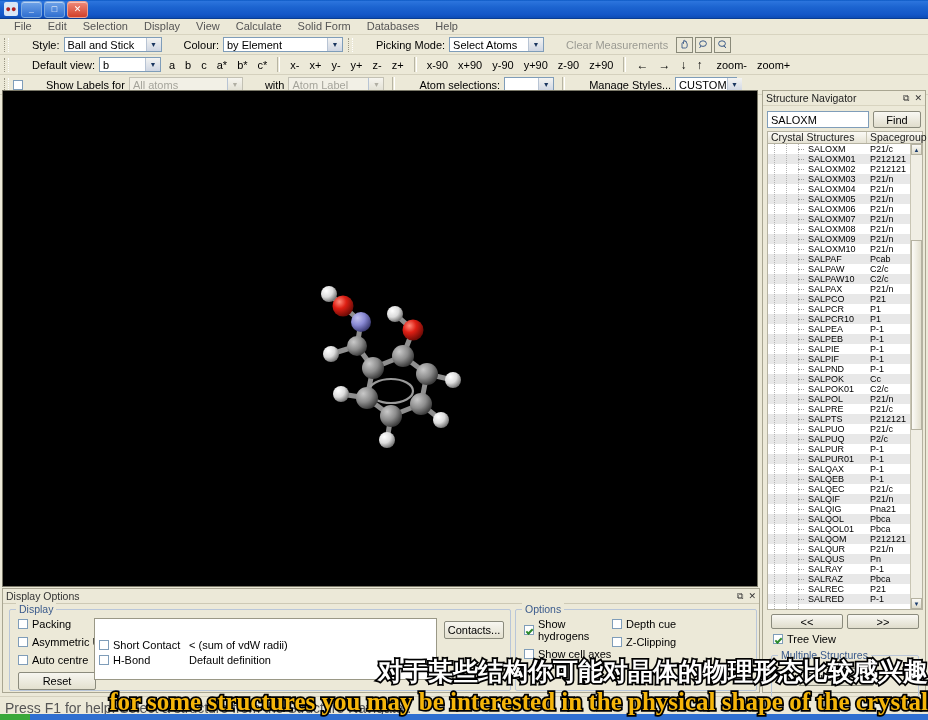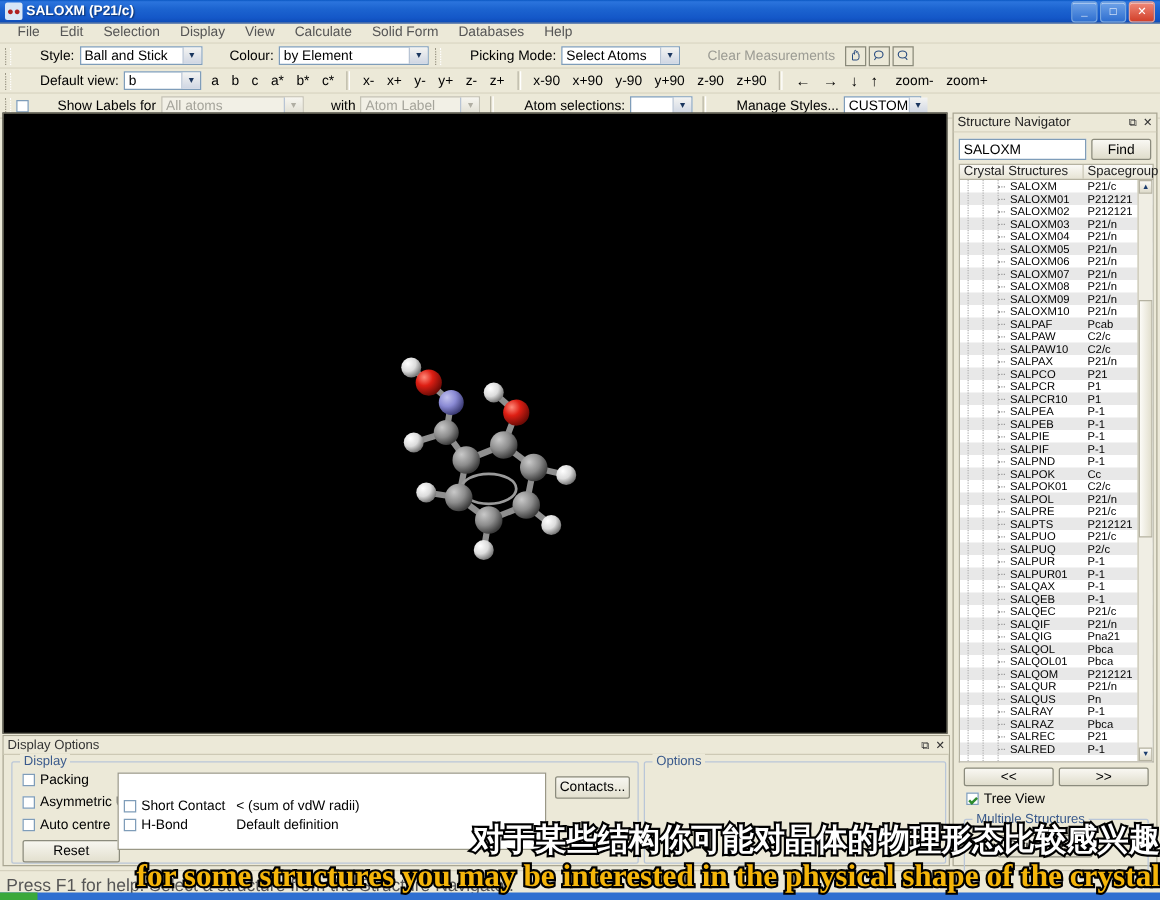--- a/index.html
+++ b/index.html
@@ -213,21 +213,20 @@
     -webkit-text-stroke:3.5px #000;paint-order:stroke fill;
   }
 </style>
 </head>
 <body>
 
 <div class="app">
 
   <div class="titlebar">
     <div class="ticon">●●</div>
-    <div class="ttext">SALOXM (P21/c)</div>
     <div class="winbtns">
       <div class="winbtn">_</div>
       <div class="winbtn">□</div>
       <div class="winbtn close">✕</div>
     </div>
   </div>
 
   <div class="menubar">
     <div class="mi">File</div>
     <div class="mi">Edit</div>
@@ -452,20 +451,42 @@
           <span style="width:76px">H-Bond</span>
           <span>Default definition</span>
         </div>
       </div>
 
       <div class="btn" style="position:absolute;left:434px;top:11px;width:60px;">Contacts...</div>
     </div>
 
     <div class="group" style="left:512px;top:20px;width:240px;height:80px;">
       <span class="group-title">Options</span>
+      <div style="position:absolute;left:8px;top:8px;display:flex;">
+        <div style="width:88px">
+          <div class="chkrow">
+            <span class="cbx on"></span>
+            <span>Show hydrogens</span>
+          </div>
+          <div class="chkrow">
+            <span class="cbx"></span>
+            <span>Show cell axes</span>
+          </div>
+        </div>
+        <div style="width:80px">
+          <div class="chkrow">
+            <span class="cbx"></span>
+            <span>Depth cue</span>
+          </div>
+          <div class="chkrow">
+            <span class="cbx"></span>
+            <span>Z-Clipping</span>
+          </div>
+        </div>
+      </div>
     </div>
   </div>
 
   <div class="navpanel">
     <div class="nav-hdr">
       <span>Structure Navigator</span>
       <span class="hdr-icons">
         <span>⧉</span>
         <span>✕</span>
       </span>

